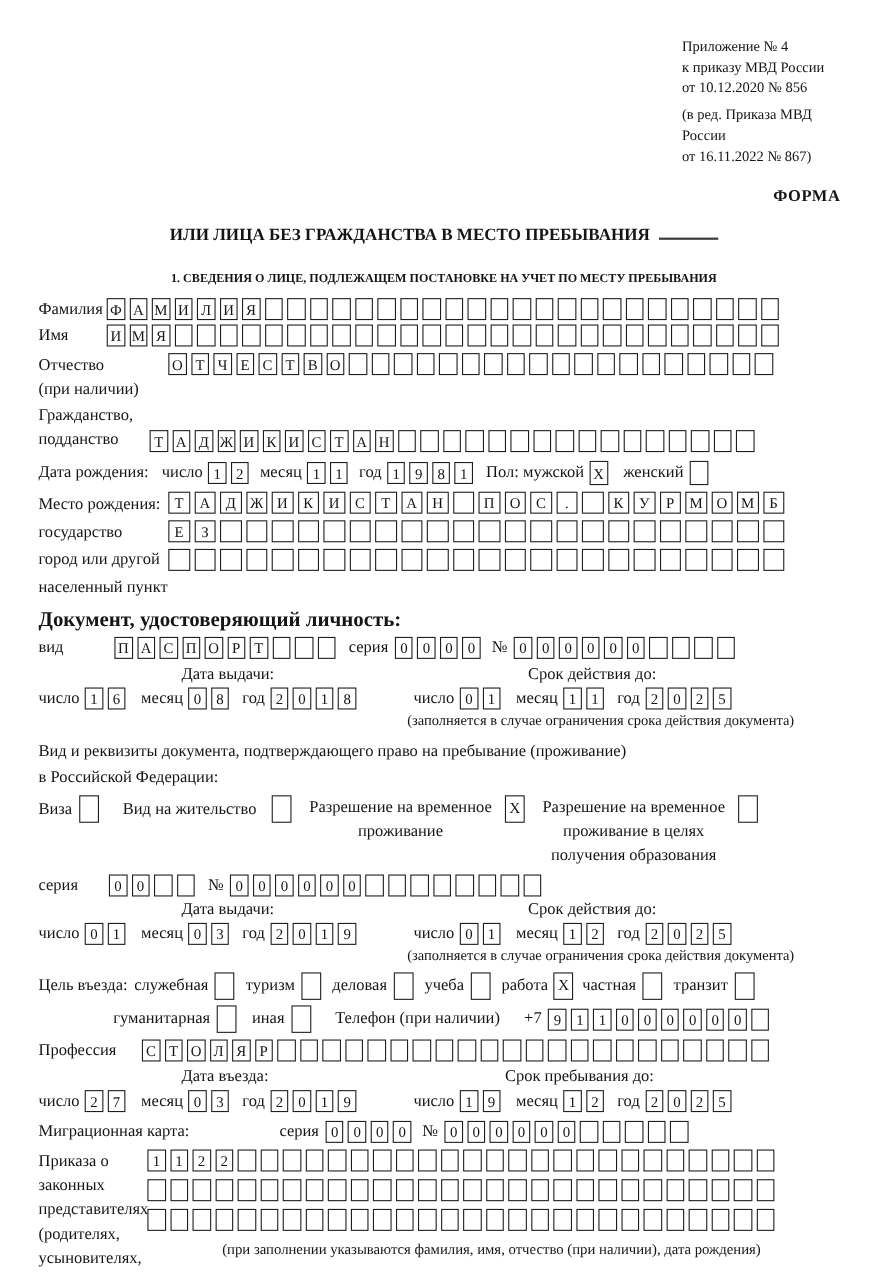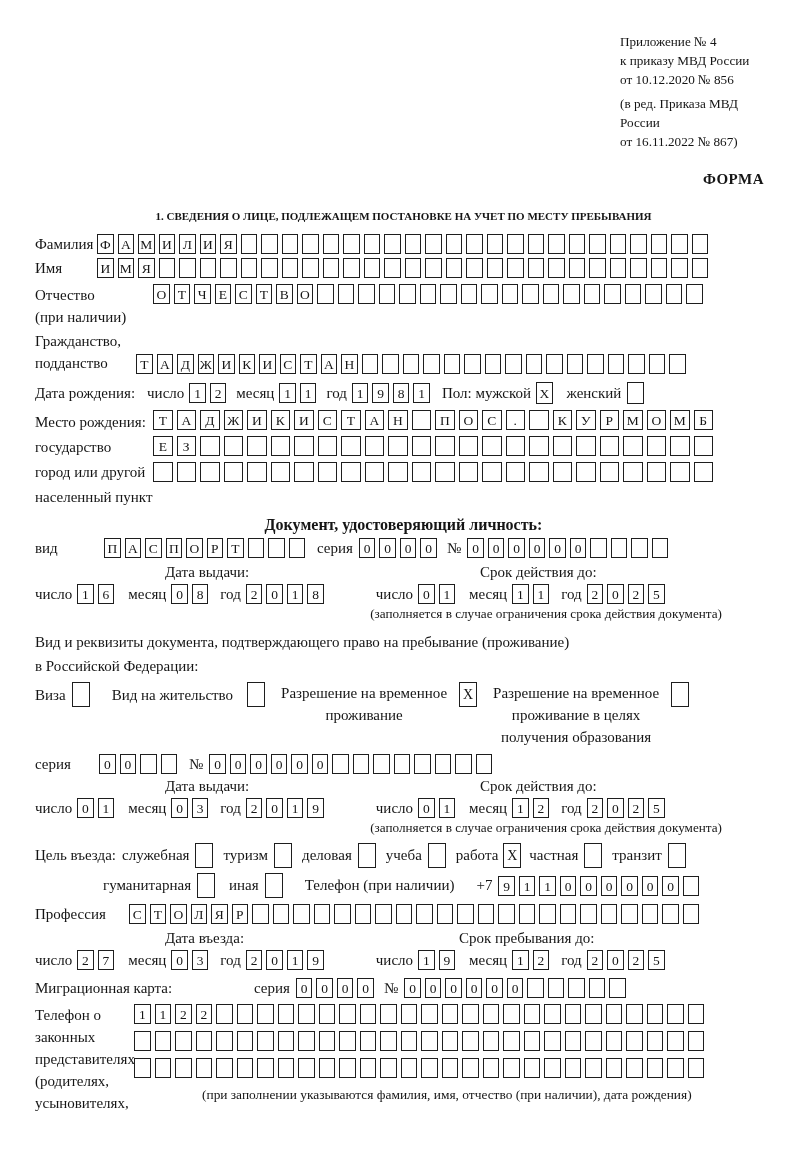--- a/index.html
+++ b/index.html
@@ -24,21 +24,21 @@
   .checkbox { flex:none; width:18px; height:25px; border:1.5px solid #1e1e1e; text-align:center;
               line-height:24px; font-size:14px; display:inline-block; vertical-align:middle; }
   .lbl { flex:none; }
   .lblcol { flex:none; line-height:22px; }
 
   .w62{width:62px} .w101{width:101px} .w118{width:118px} .w99{width:99px} .w94{width:94px} .w69{width:69px} .w64{width:64px}
   .ml6{margin-left:6px} .ml8{margin-left:8px} .ml10{margin-left:10px} .ml14{margin-left:14px} .ml16{margin-left:16px}
   .ml22{margin-left:22px} .ml36{margin-left:36px} .ml48{margin-left:48px} .mr5{margin-right:5px} .mr6{margin-right:6px}
 
   .top-align { align-items:flex-start; }
-  .doc-header { text-align:center; font-weight:bold; font-size:16px; margin-top:6px; }
+  .doc-header { text-align:left; font-weight:bold; font-size:19px; margin-top:6px; }
   .date-hdr { position:relative; height:18px; margin-top:6px; font-size:15px; }
   .date-hdr span { position:absolute; top:0; }
   .note { font-size:13.2px; text-align:right; padding-right:50px; margin-top:2px; }
   .intro { margin-top:8px; line-height:24px; }
   .optgroup { display:flex; align-items:flex-start; }
   .optlines { text-align:center; line-height:22px; }
   .rep-note { font-size:13.4px; margin-top:9px; margin-left:68px; }
 </style>
 </head>
 <body>
@@ -50,20 +50,21 @@
     <div>к приказу МВД России</div>
     <div>от 10.12.2020 № 856</div>
     <div class="gap"></div>
     <div>(в ред. Приказа МВД России</div>
     <div>от 16.11.2022 № 867)</div>
   </div>
 
   <div class="forma">ФОРМА</div>
 
   <div class="title">
+    <div><span>ИЛИ ЛИЦА БЕЗ ГРАЖДАНСТВА В МЕСТО ПРЕБЫВАНИЯ</span><span class="blank-line"></span></div>
   </div>
 
   <div class="section-title">1. СВЕДЕНИЯ О ЛИЦЕ, ПОДЛЕЖАЩЕМ ПОСТАНОВКЕ НА УЧЕТ ПО МЕСТУ ПРЕБЫВАНИЯ</div>
 
   <div class="form-body">
 
     <div class="row">
       <span class="lbl w62">Фамилия</span>
       <span class="cells">
           <span class="cell">Ф</span>
@@ -635,21 +636,21 @@
           <span class="cell"></span>
           <span class="cell"></span>
           <span class="cell"></span>
           <span class="cell"></span>
           <span class="cell"></span>
         </span>
     </div>
 
     <div class="row top-align" style="margin-top:6px;">
       <span class="lblcol w99" style="line-height:22px;">
-        <div>Телефон о</div>
+        <div>Приказа о</div>
         <div>законных</div>
         <div>представителях</div>
         <div>(родителях,</div>
         <div>усыновителях,</div>
 
       </span>
       <span>
         <div class="cells" style="margin-bottom:7px;">
             <span class="cell">1</span>
             <span class="cell">1</span>

